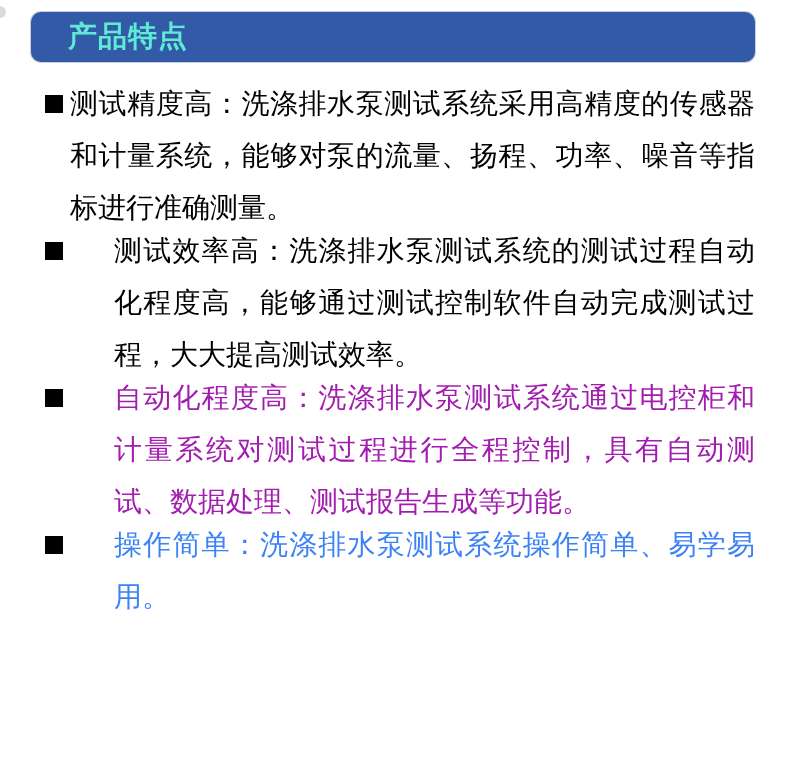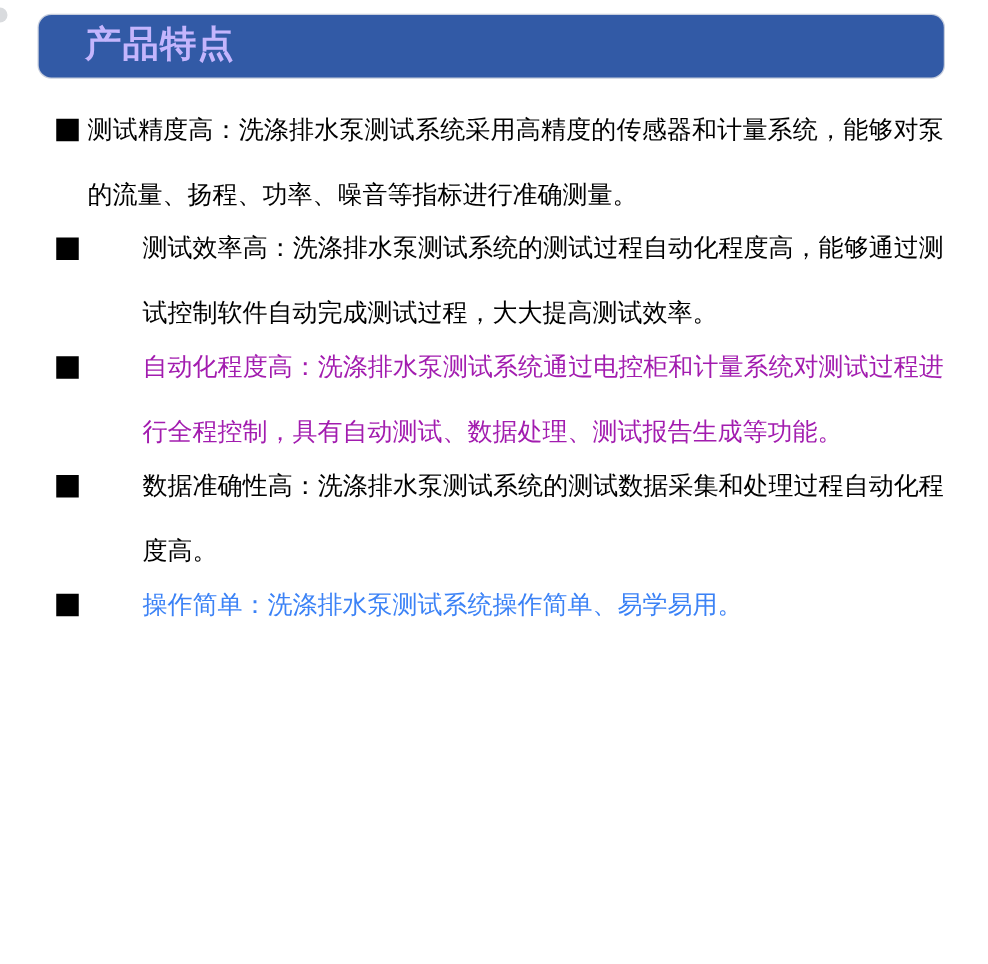--- a/index.html
+++ b/index.html
@@ -57,60 +57,56 @@
   }
   .bullet {
     flex: 0 0 18px;
     width: 18px; height: 18px;
     margin-top: 17px;
     margin-right: 7px;
     background: #000000;
   }
   .feature-text {
     width: 685px;
-    font-size: 20px;
+    font-size: 28px;
     line-height: 52px;
     color: #000000;
     font-weight: 400;
     text-align: justify;
     letter-spacing: 0;
   }
 </style>
 </head>
 <body>
 
 <div class="page">
 
   <div class="edge-artifact"></div>
 
   <div class="banner" style="background: rgb(50, 90, 166);">
-    <span class="banner-title" style="color: #c4b5fd;">产品特点</span>
+    <span class="banner-title" style="color: #5eead4;">产品特点</span>
   </div>
 
   <div class="features">
 
     <div class="feature-item">
       <span class="bullet" style="background: rgb(0, 0, 0);"></span>
       <p class="feature-text" style="color: rgb(0, 0, 0);">测试精度高：洗涤排水泵测试系统采用高精度的传感器和计量系统，能够对泵的流量、扬程、功率、噪音等指标进行准确测量。</p>
     </div>
 
     <div class="feature-item">
       <span class="bullet" style="background: rgb(0, 0, 0);"></span>
       <p class="feature-text" style="color: rgb(0, 0, 0);">测试效率高：洗涤排水泵测试系统的测试过程自动化程度高，能够通过测试控制软件自动完成测试过程，大大提高测试效率。</p>
     </div>
 
     <div class="feature-item">
       <span class="bullet" style="background: rgb(0, 0, 0);"></span>
       <p class="feature-text" style="color: #a21caf;">自动化程度高：洗涤排水泵测试系统通过电控柜和计量系统对测试过程进行全程控制，具有自动测试、数据处理、测试报告生成等功能。</p>
     </div>
 
-    <div class="feature-item">
-      <span class="bullet" style="background: rgb(0, 0, 0);"></span>
-      <p class="feature-text" style="color: rgb(0, 0, 0);">数据准确性高：洗涤排水泵测试系统的测试数据采集和处理过程自动化程度高。</p>
-    </div>
 
 
     <div class="feature-item">
       <span class="bullet" style="background: rgb(0, 0, 0);"></span>
       <p class="feature-text" style="color: #3b82f6;">操作简单：洗涤排水泵测试系统操作简单、易学易用。</p>
     </div>
 
   </div>
 </div>
 

